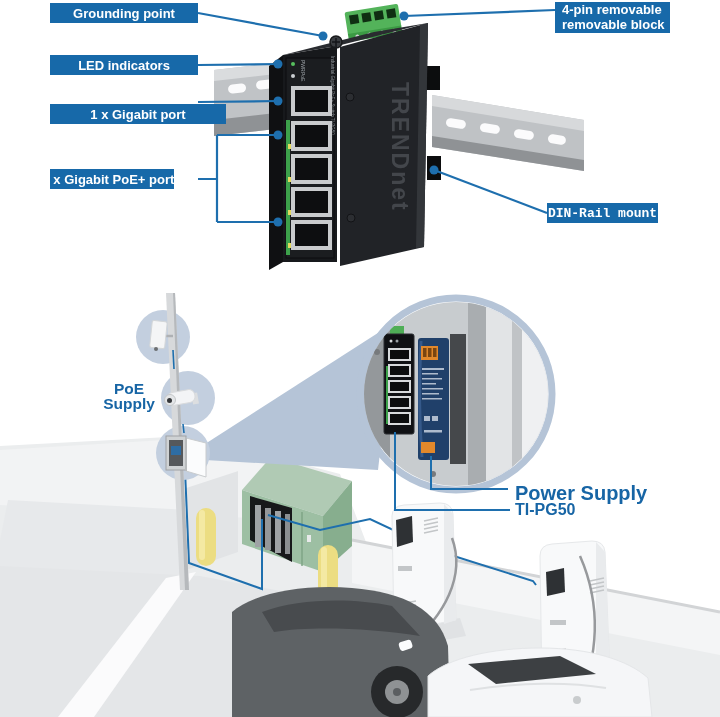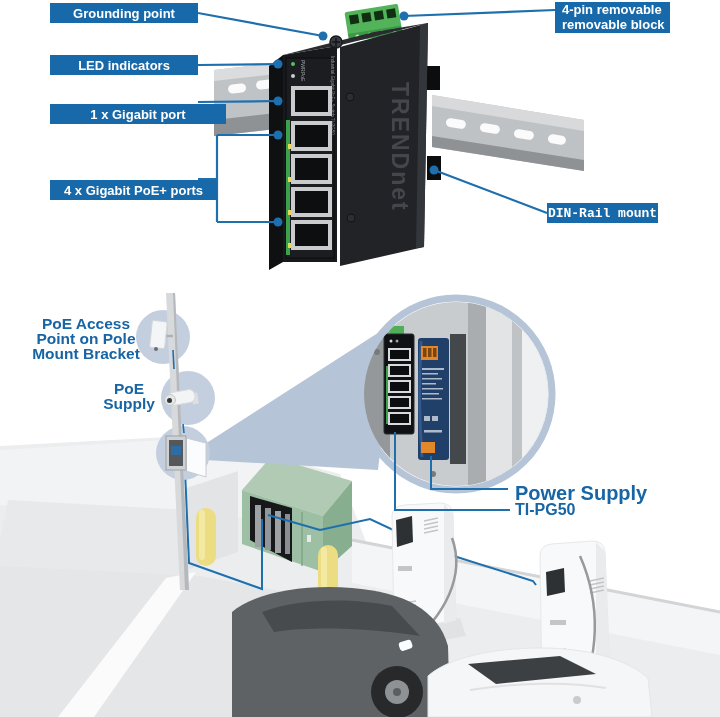--- a/index.html
+++ b/index.html
@@ -315,33 +315,28 @@
     <circle cx="278" cy="135" r="4.5"></circle>
         <circle cx="278" cy="222" r="4.5"></circle>
     <circle cx="404" cy="16" r="4.5"></circle>
         <circle cx="434" cy="170" r="4.5"></circle>
   </g>
 </svg>
 
 <div class="co" style="left:50px;top:3px;width:148px;height:20px;">Grounding point</div>
 <div class="co" style="left:50px;top:55px;width:148px;height:20px;">LED indicators</div>
 <div class="co" style="left:50px;top:92px;width:176px;height:20px;margin-top:12px;">1 x Gigabit port</div>
-<div class="co" style="left:50px;top:180px;width:167px;height:20px;text-align:center;">4 x Gigabit PoE+ ports</div>
+<div class="co" style="left:50px;top:169px;width:124px;height:20px;text-align:center;">4 x Gigabit PoE+ ports</div>
 
 <div class="co2" style="left:555px;top:2px;width:108px;">
   <div>4-pin removable</div>
   <div>removable block</div>
 </div>
 <div class="co" style="left:547px;top:203px;width:111px;height:20px;font-family:Liberation Mono, monospace;">DIN-Rail mount</div>
 
-<div class="bluelbl center" style="left:24px;top:316px;width:124px;font-size:15.5px;line-height:15px;">
-  <div>PoE Access</div>
-  <div>Point on Pole</div>
-  <div>Mount Bracket</div>
-</div>
 <div class="bluelbl center" style="left:98px;top:381px;width:62px;font-size:15.5px;line-height:15px;">
   <div>PoE</div>
   <div>Supply</div>
 </div>
 <div class="bluelbl" style="left:515px;top:482px;font-size:20px;">Power Supply</div>
 <div class="bluelbl" style="left:515px;top:501px;font-size:16px;text-align:right;">TI-PG50</div>
 
 </div>
 
 </body></html>

